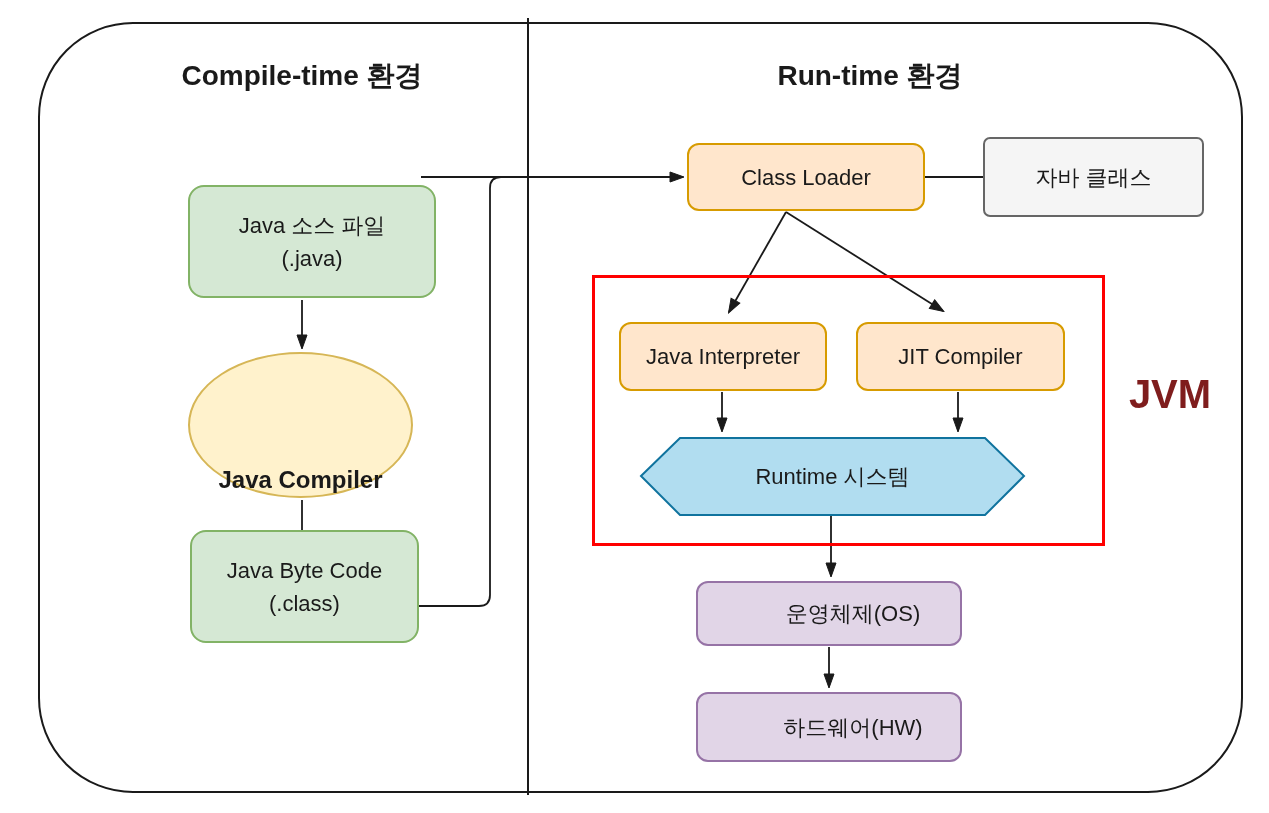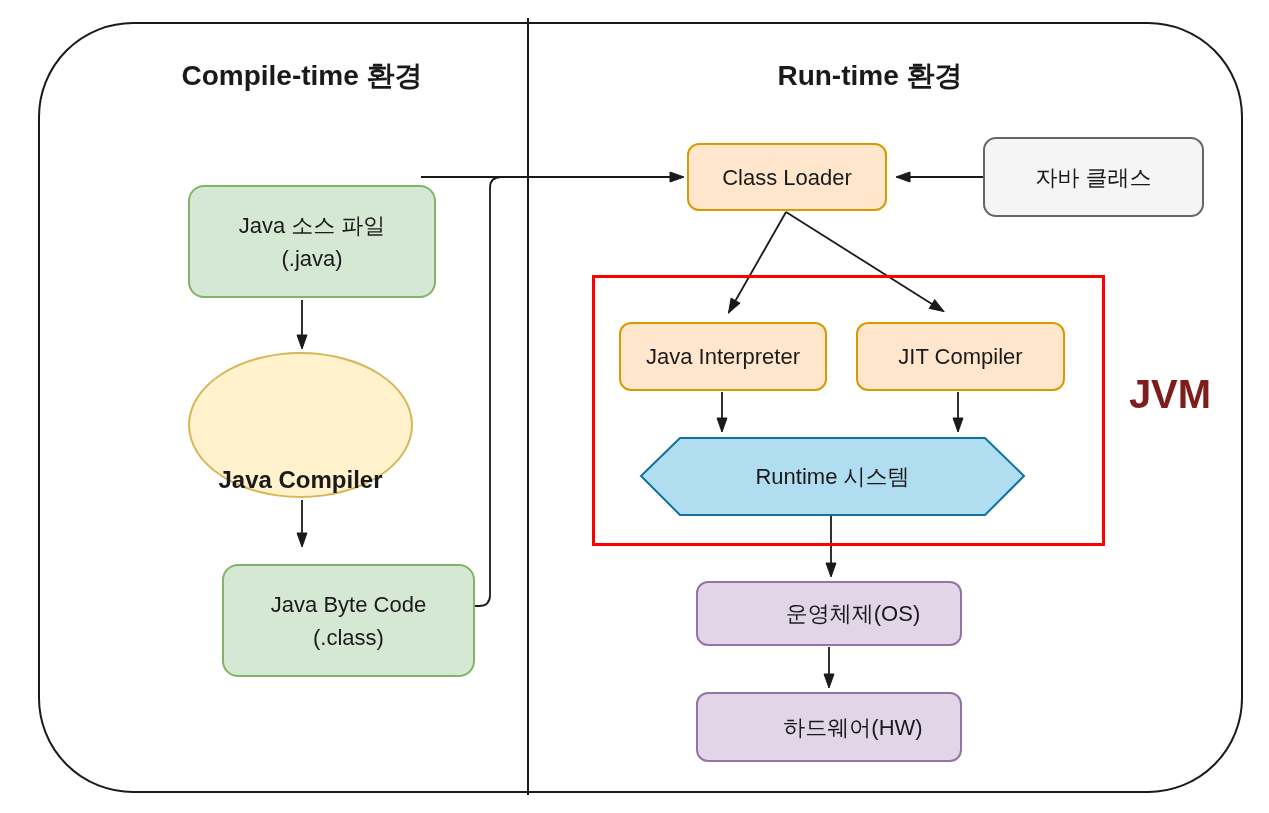--- a/index.html
+++ b/index.html
@@ -23,21 +23,21 @@
   }
   
   .node{
     display:flex;flex-direction:column;align-items:center;justify-content:center;
     text-align:center;box-sizing:border-box;font-size:22px;line-height:33px;
   }
   .node span{display:block;white-space:nowrap;}
   .green{background:#d5e8d4;border:2px solid #82b366;border-radius:16px;}
   .orange{background:#ffe6cc;border:2px solid #d79b00;border-radius:12px;}
   .purple{background:#e1d5e7;border:2px solid #9673a6;border-radius:12px;padding-left:48px;}
-  .gray{background:#f5f5f5;border:2px solid #666666;border-radius:13px;text-align:center;}
+  .gray{background:#f5f5f5;border:2px solid #666666;border-radius:7px;text-align:center;}
   .ellipse{
     background:#fff2cc;border:2px solid #d6b656;border-radius:50%;
     font-weight:bold;font-size:24px;justify-content:flex-end;
   }
   .hex-label{
     display:flex;align-items:center;justify-content:center;
     font-size:22px;white-space:nowrap;background:transparent;
   }
   .jvm-rect{border:3px solid #ff0000;box-sizing:border-box;background:transparent;}
   .jvm-label{
@@ -91,26 +91,26 @@
 
   <div class="abs node green" style="left:188px;top:185px;width:248px;height:113px;">
     <span>Java 소스 파일</span>
     <span>(.java)</span>
   </div>
 
   <div class="abs node ellipse" style="left:188px;top:352px;width:225px;height:146px;">
     <span>Java Compiler</span>
   </div>
 
-  <div class="abs node green" style="left:190px;top:564px;width:253px;height:113px;margin-left:32px;">
+  <div class="abs node green" style="left:190px;top:530px;width:229px;height:113px;">
     <span>Java Byte Code</span>
     <span>(.class)</span>
   </div>
 
-  <div class="abs node orange" style="left:687px;top:143px;width:200px;height:68px;text-align:center;">
+  <div class="abs node orange" style="left:687px;top:143px;width:238px;height:68px;text-align:center;">
     <span>Class Loader</span>
   </div>
 
   <div class="abs node gray" style="left:983px;top:137px;width:221px;height:80px;line-height:31px;">
     <span>자바 클래스</span>
   </div>
 
   <div class="abs jvm-rect" style="left:592px;top:275px;width:513px;height:271px;"></div>
   <div class="abs jvm-label" style="left:1115px;top:372px;">JVM</div>
 

